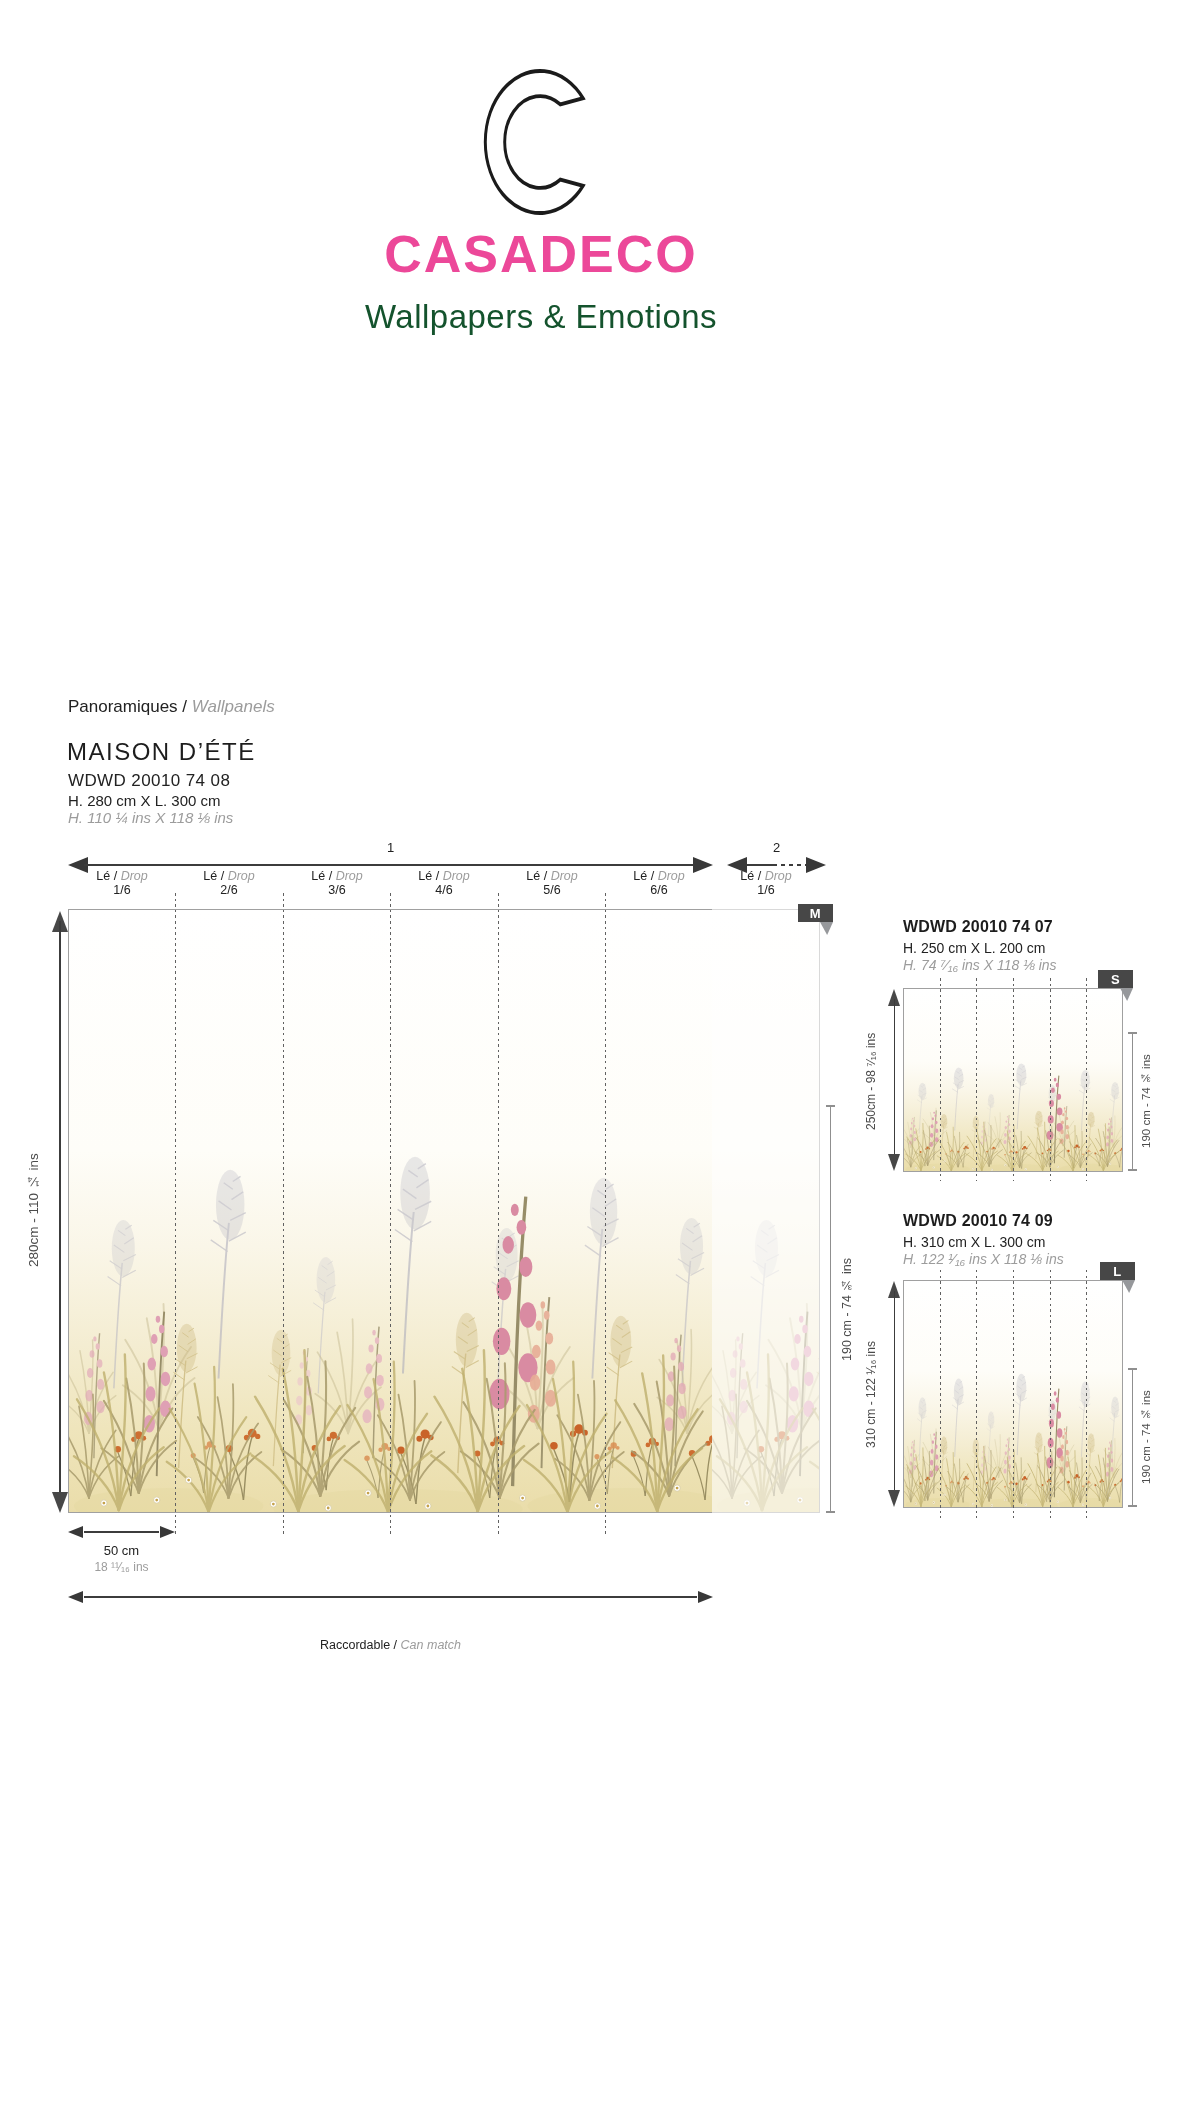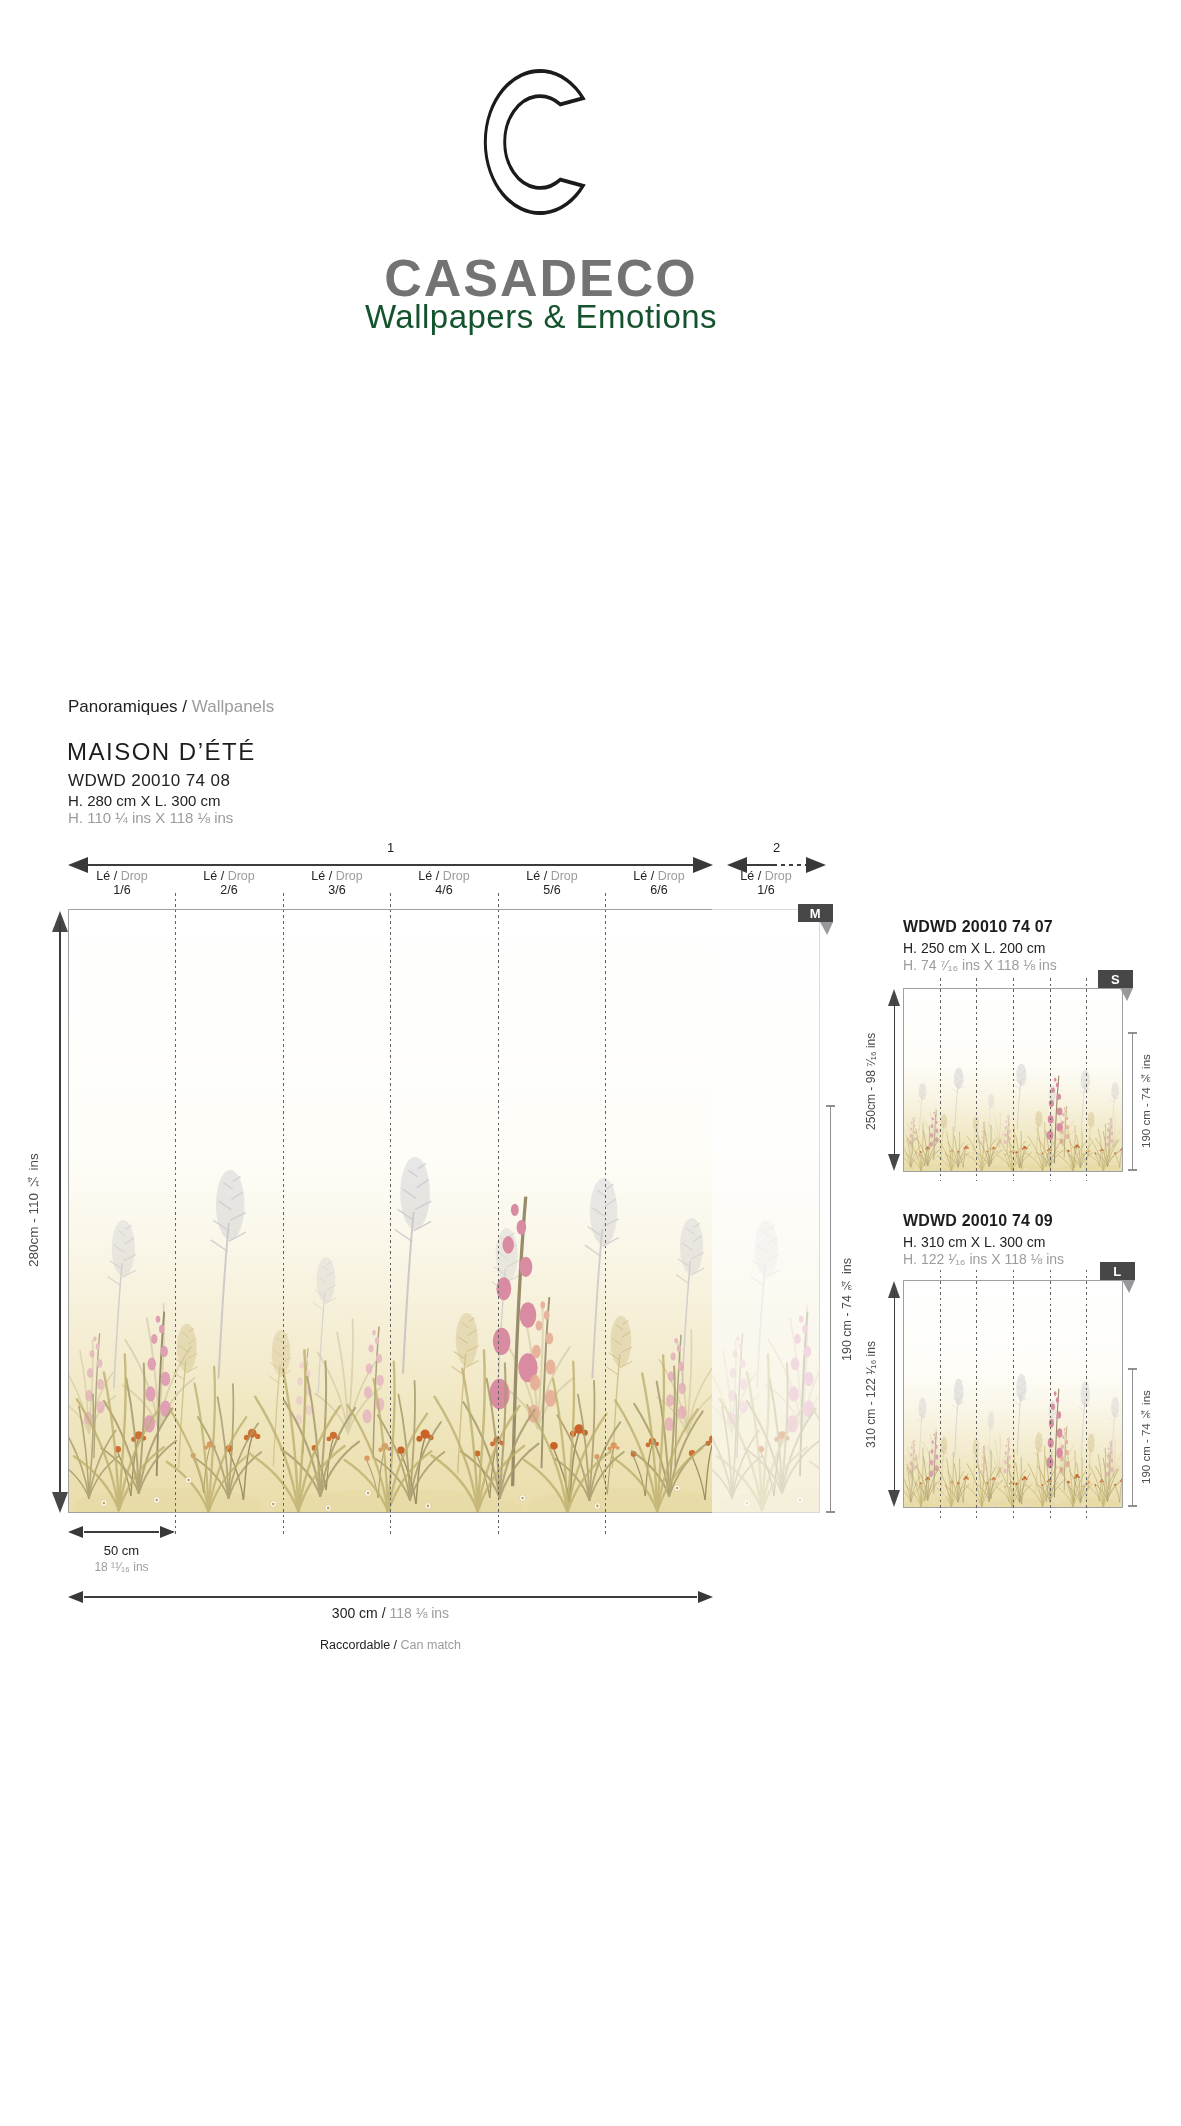--- a/index.html
+++ b/index.html
@@ -3,24 +3,24 @@
 <meta charset="utf-8">
 <style>
   html,body{margin:0;padding:0;background:#ffffff;}
   #canvas{
     position:relative;width:1181px;height:2126px;background:#ffffff;overflow:hidden;
     font-family:"Liberation Sans","DejaVu Sans",sans-serif;color:#222;
   }
   .abs{position:absolute;}
   .ctr{text-align:center;}
   .muted{color:#9c9c9c;}
-  .it{}
+  .it{font-style:italic;}
 
   
-  .brand-name{left:241px;top:224px;width:600px;font-size:52px;font-weight:800;letter-spacing:2px;color:#737373;margin-top:24px;}
+  .brand-name{left:241px;top:224px;width:600px;font-size:52px;font-weight:800;letter-spacing:2px;color:#ec4899;}
   .brand-tagline{left:241px;top:298px;width:600px;font-size:33px;font-weight:400;letter-spacing:.5px;color:#14532d;}
 
   
   .category{left:68px;top:697px;font-size:17px;}
   .title{left:67px;top:738px;font-size:24px;letter-spacing:1.5px;font-weight:500;color:#1d1d1d;}
   .ref{left:68px;top:771px;font-size:17px;letter-spacing:.4px;}
   .size-cm{left:68px;top:792px;font-size:15px;}
   .size-ins{left:68px;top:809px;font-size:15px;}
 
   
@@ -333,24 +333,20 @@
     <div class="head-r"></div>
   </div>
   <div class="abs ctr lbl-sm" style="left:48px;top:1543px;width:147px">50 cm</div>
   <div class="abs ctr lbl-xs" style="left:48px;top:1560px;width:147px">18 ¹¹⁄₁₆ ins</div>
 
   <div class="abs h-arrow sm" style="left:68px;top:1589px;width:645px">
     <div class="head-l"></div>
     <div class="line"></div>
     <div class="head-r"></div>
   </div>
-  <div class="abs ctr lbl-w" style="left:68px;top:1605px;width:645px">
-    <span>300 cm /</span>
-    <span class="muted">118 ⅛ ins</span>
-  </div>
   <div class="abs ctr lbl-match" style="left:68px;top:1638px;width:645px">
     <span>Raccordable /</span>
     <span class="muted it">Can match</span>
   </div>
 
   <div class="abs var-ref" style="left:903px;top:918px">WDWD 20010 74 07</div>
   <div class="abs var-cm" style="left:903px;top:940px">H. 250 cm X L. 200 cm</div>
   <div class="abs var-ins muted it" style="left:903px;top:957px">H. 74 ⁷⁄₁₆ ins X 118 ⅛ ins</div>
 
   <div class="abs badge" style="left:1098px;top:970px">S</div>

